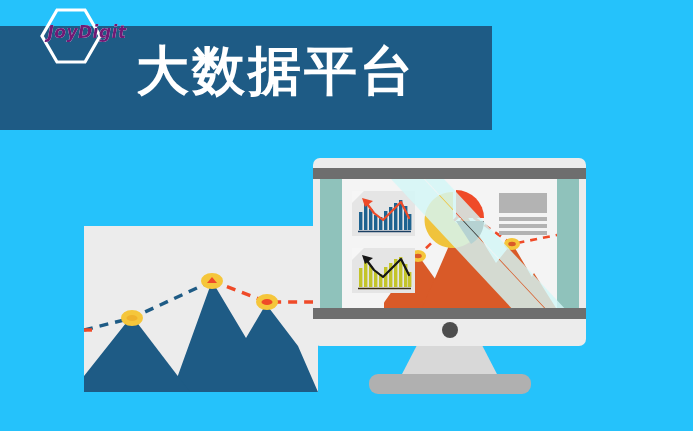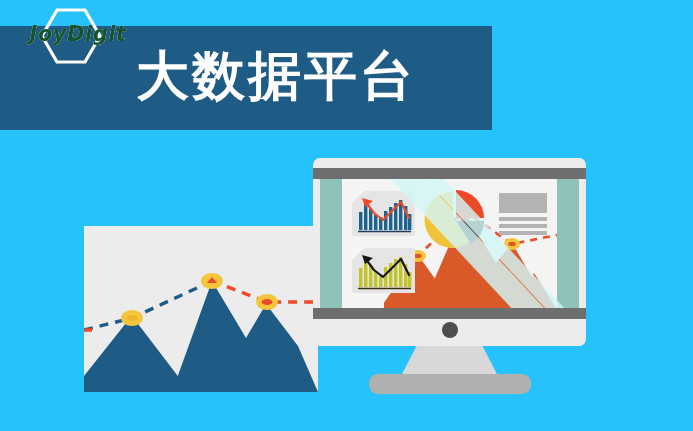--- a/index.html
+++ b/index.html
@@ -40,26 +40,26 @@
   }
   #logo-hex {
     position: absolute;
     left: 26px;
     top: 2px;
     width: 62px;
     height: 56px;
   }
   #logo-wordmark {
     position: absolute;
-    left: 8px;
+    left: 17px;
     top: 18px;
     width: 112px;
     text-align: center;
-    color: #14532d;
-    font-size: 21px;
+    color: #701a75;
+    font-size: 17px;
     font-weight: bold;
     font-style: italic;
     letter-spacing: 0.5px;
     line-height: 1;
     font-family: "DejaVu Sans", sans-serif;
     text-shadow: 0 0 0 #fff;
     z-index: 3;
   }
   #logo-sub {
     position: absolute;
@@ -78,21 +78,21 @@
   
   #header-title {
     position: absolute;
     left: 136px;
     top: 46px;
     color: #ffffff;
     font-size: 53px;
     font-weight: bold;
     letter-spacing: 3px;
     line-height: 1.12;
-    font-family: Liberation Sans, sans-serif;
+    font-family: Liberation Mono, monospace;
     white-space: nowrap;
   }
 
   
   #left-panel {
     position: absolute;
     left: 84px;
     top: 226px;
     width: 234px;
     height: 166px;

